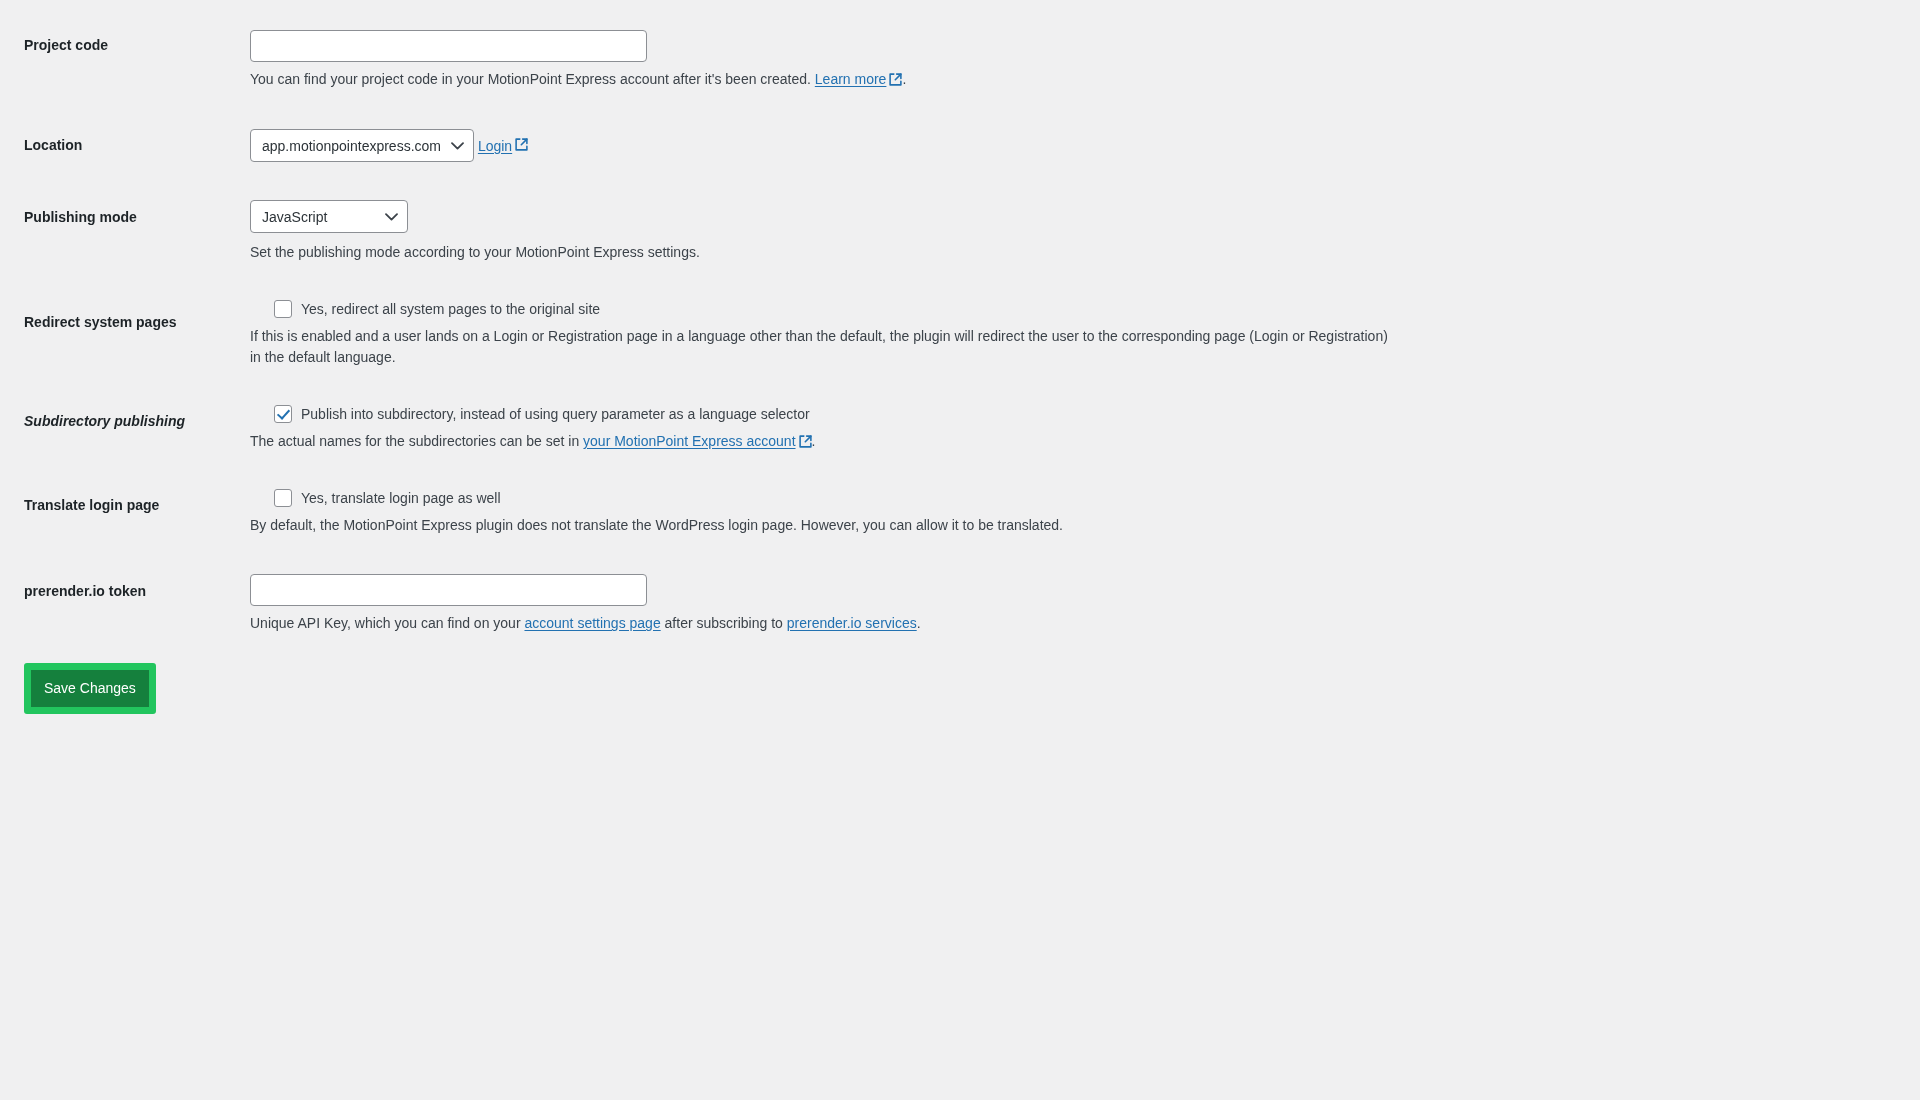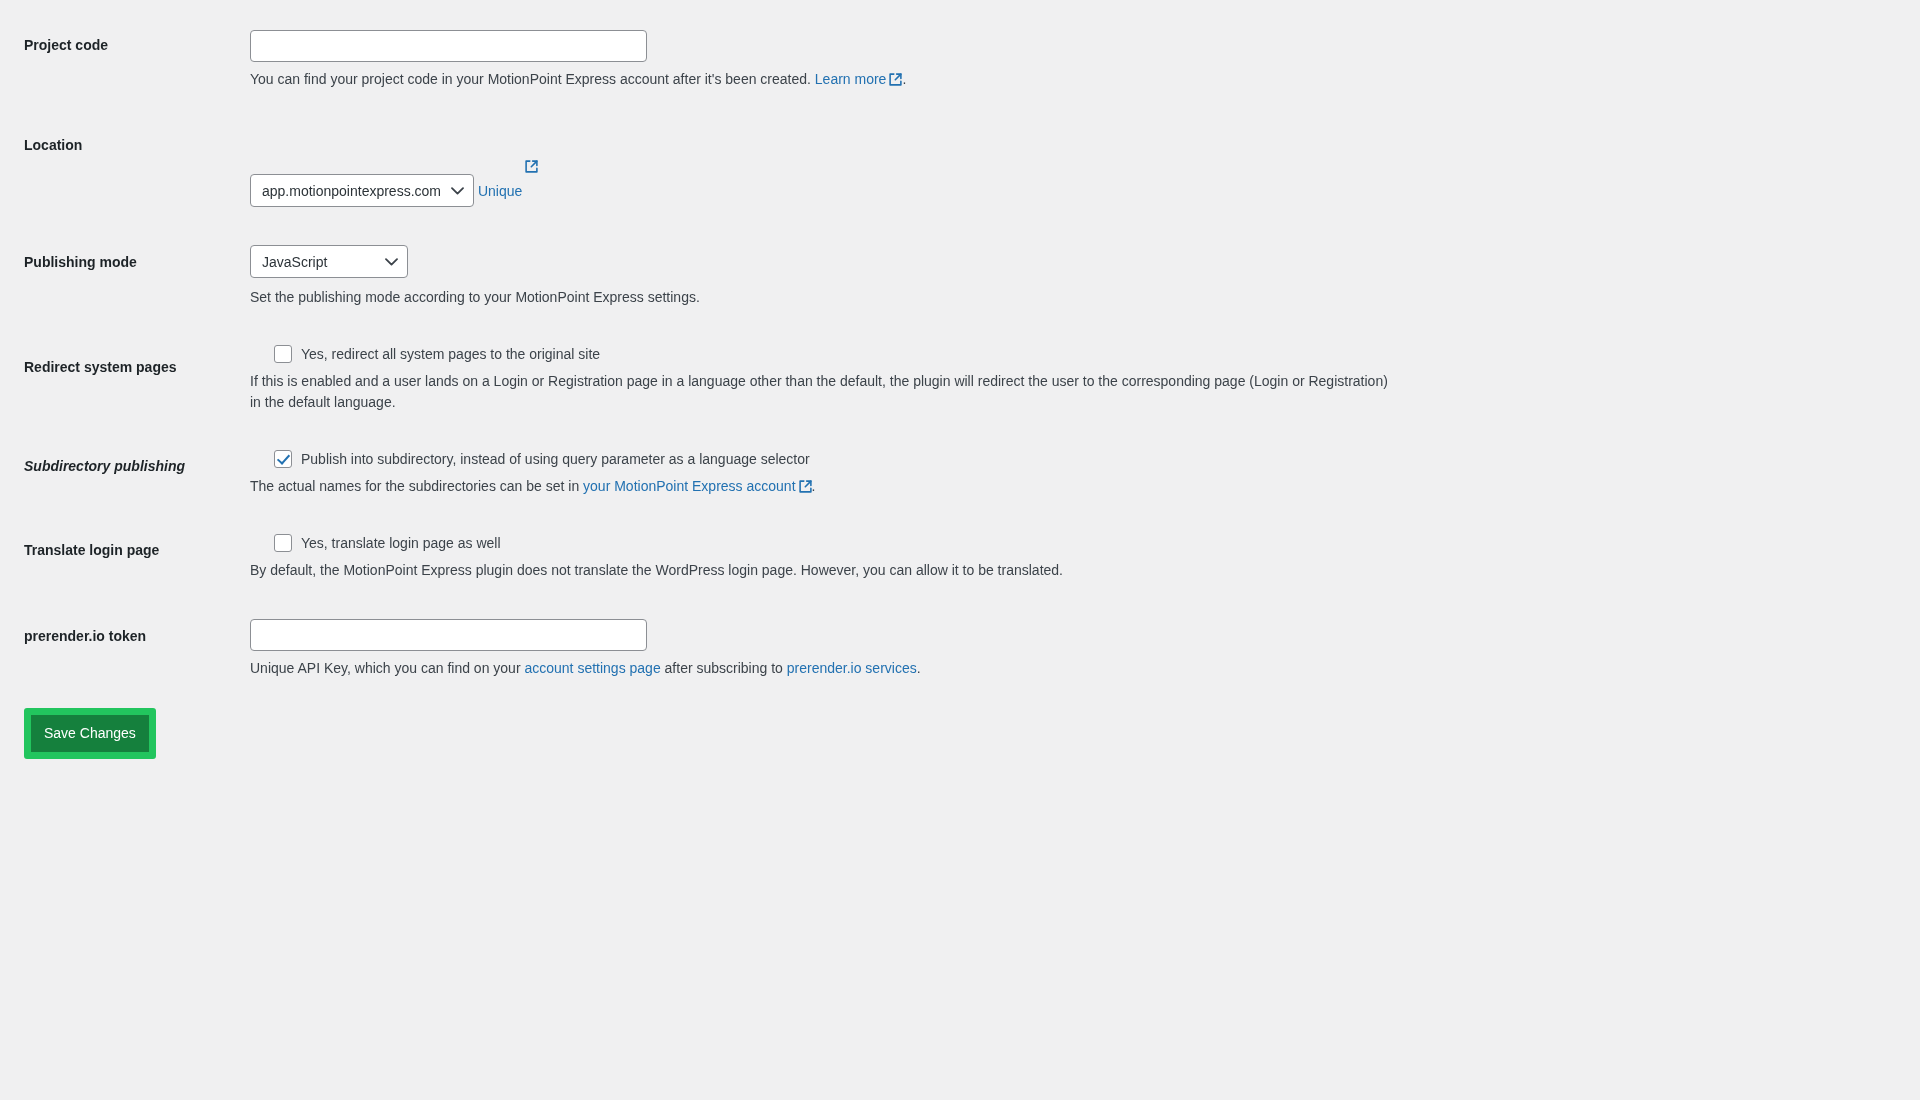--- a/index.html
+++ b/index.html
@@ -93,23 +93,23 @@
     line-height: 1.55;
     margin: 7px 0 0 0;
     max-width: 1140px;
   }
   .desc-first { margin-top: 9px; }
   .plain-note { font-size: 14px; color: #3c434a; line-height: 1.5; margin: 0; }
 
   
   a.link {
     color: #2271b1;
+    text-decoration: underline;
     text-underline-offset: 2px;
     cursor: pointer;
-    margin-top: 45px;
   }
   .ext-icon {
     display: inline-block;
     vertical-align: -2px;
     margin-left: 3px;
   }
   .login-link {
     display: inline-flex;
     align-items: center;
     margin-top: 9px;
@@ -186,21 +186,21 @@
       <tr class="r-location">
         <td class="row-label">Location</td>
         <td class="row-field">
           <div class="select">
             <span class="sel-text">app.motionpointexpress.com</span>
             <svg class="chev" width="13" height="8" viewBox="0 0 13 8" fill="none">
               <path d="M1 1.2 L6.5 6.6 L12 1.2" stroke="#3c434a" stroke-width="1.8" fill="none" stroke-linecap="round" stroke-linejoin="round"></path>
             </svg>
           </div>
           <div class="login-link">
-              <a class="link">Unique</a>
+              <a class="link">Login</a>
               <span class="ext-icon"><svg width="13" height="13" viewBox="0 0 14 14" fill="none">
                 <path d="M5.2 1.2 H1.2 V12.8 H12.8 V8.8" stroke="#2271b1" stroke-width="1.7" fill="none" stroke-linecap="round" stroke-linejoin="round"></path>
                 <path d="M8.2 1.2 H12.8 V5.8" stroke="#2271b1" stroke-width="1.7" fill="none" stroke-linecap="round" stroke-linejoin="round"></path>
                 <path d="M12.8 1.2 L6.8 7.2" stroke="#2271b1" stroke-width="1.7" stroke-linecap="round"></path>
               </svg></span>
             </div>
         </td>
       </tr>
 
       <tr class="r-publishing">

